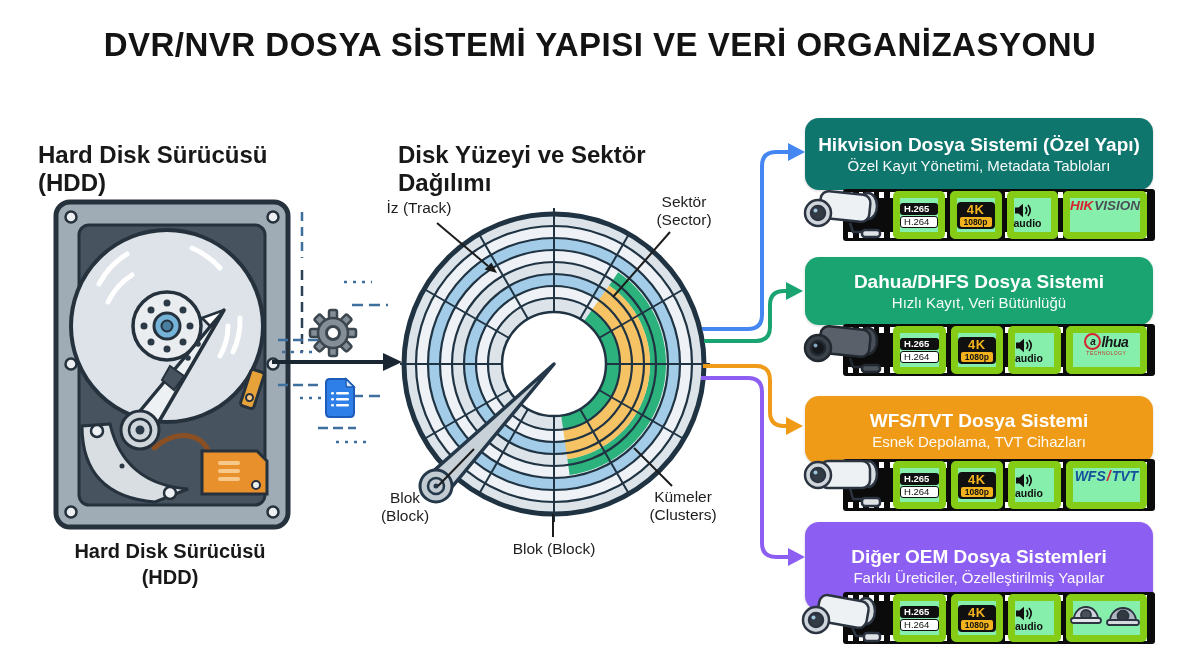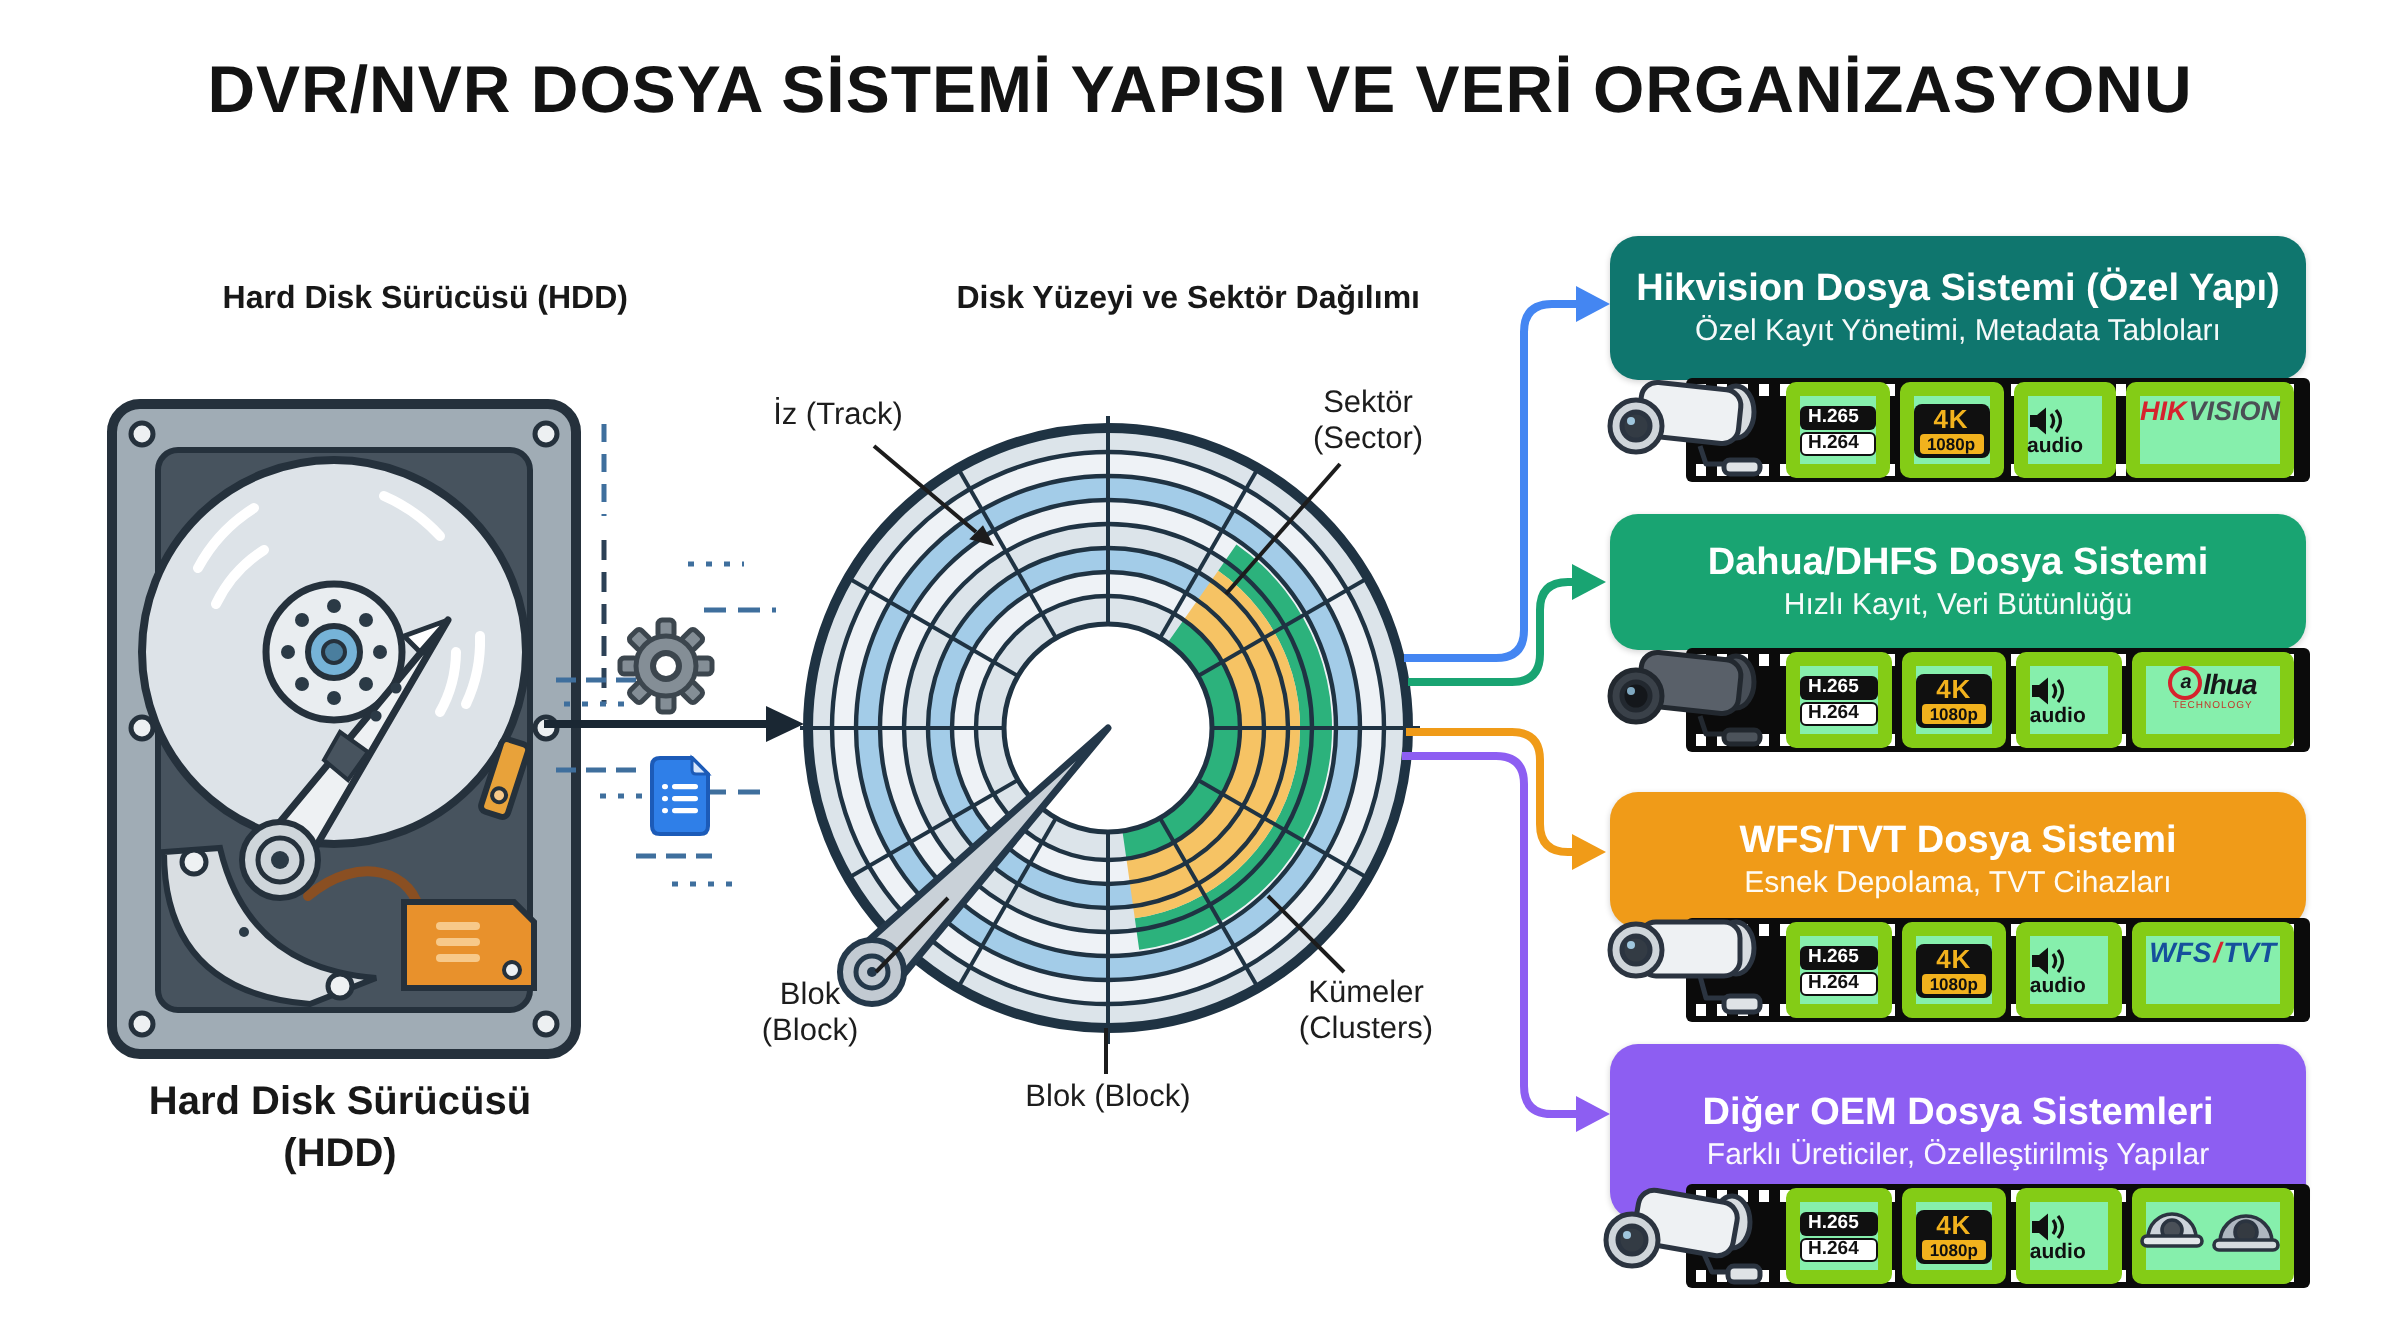--- a/index.html
+++ b/index.html
@@ -1,20 +1,20 @@
 <!DOCTYPE html>
 <html><head>
 <meta charset="utf-8">
 <style>
   html,body{margin:0;padding:0;background:#ffffff;}
   #canvas{position:relative;width:1200px;height:670px;background:#ffffff;overflow:hidden;
           font-family:"Liberation Sans", sans-serif;color:#161616;}
   .title{position:absolute;top:26px;left:0;width:100%;text-align:center;
          font-size:33px;font-weight:bold;letter-spacing:.5px;color:#131313;}
-  .col-header{position:absolute;font-size:16px;font-weight:bold;color:#181818;text-align:right;}
+  .col-header{position:absolute;font-size:24px;font-weight:bold;color:#181818;text-align:left;}
   #hdr-hdd{left:38px;top:141px;width:276px;}
   #hdr-disk{left:398px;top:141px;width:312px;}
   .caption{position:absolute;left:40px;top:538px;width:260px;text-align:center;
            font-size:20px;font-weight:bold;line-height:1.3;color:#181818;}
   .lbl{position:absolute;font-size:15.5px;font-weight:500;color:#1d1d1d;text-align:center;line-height:1.16;z-index:6;}
   svg{position:absolute;}
   #hdd-svg{left:52px;top:198px;z-index:2;}
   #disk-svg{left:398px;top:196px;z-index:2;}
   #overlay{left:0;top:0;z-index:3;pointer-events:none;}
   .sys-box{position:absolute;left:805px;width:348px;border-radius:14px;color:#fff;text-align:center;
@@ -26,21 +26,21 @@
          display:flex;align-items:center;justify-content:flex-end;gap:5px;
          padding:0 8px 0 50px;box-sizing:border-box;z-index:2;}
   .strip::before,.strip::after{content:'';position:absolute;left:5px;right:5px;height:6px;
          background:repeating-linear-gradient(90deg,#fff 0 5px,transparent 5px 10.5px);}
   .strip::before{top:3px;} .strip::after{bottom:3px;}
   .cell{background:#86efac;border:7px solid #84cc16;border-radius:5px;height:34px;
         display:flex;flex-direction:column;justify-content:center;position:relative;z-index:1;}
   .cell-codec{width:52px;gap:1px;}
   .pill-dark{background:#101010;color:#fff;font-size:9.5px;font-weight:bold;
              padding:1px 4px;border-radius:3px;line-height:10px;}
-  .pill-light{border:1.5px solid #101010;color:#101010;background:#fff;font-size:9.5px;font-weight:bold;
+  .pill-light{border:1.5px solid #101010;color:#101010;background:#fff;font-size:9.5px;font-weight:normal;
               padding:0 3px;border-radius:3px;line-height:10px;}
   .cell-res{width:46px;}
   .badge4k{background:#101010;border-radius:4px;width:38px;text-align:center;padding:1px 0 2px;}
   .fourk{color:#f2b21d;font-weight:bold;font-size:13px;line-height:13px;letter-spacing:.5px;}
   .p1080{background:#f2b21d;color:#101010;font-size:8.5px;font-weight:bold;border-radius:2px;
          margin:1px 3px 0;line-height:10px;}
   .cell-audio{width:52px;gap:0;}
   .cell-audio svg{position:static;}
   .audio-lbl{font-size:10.5px;font-weight:bold;color:#101010;line-height:10px;}
   .cell-logo{width:90px;flex-direction:row;gap:1px;}

